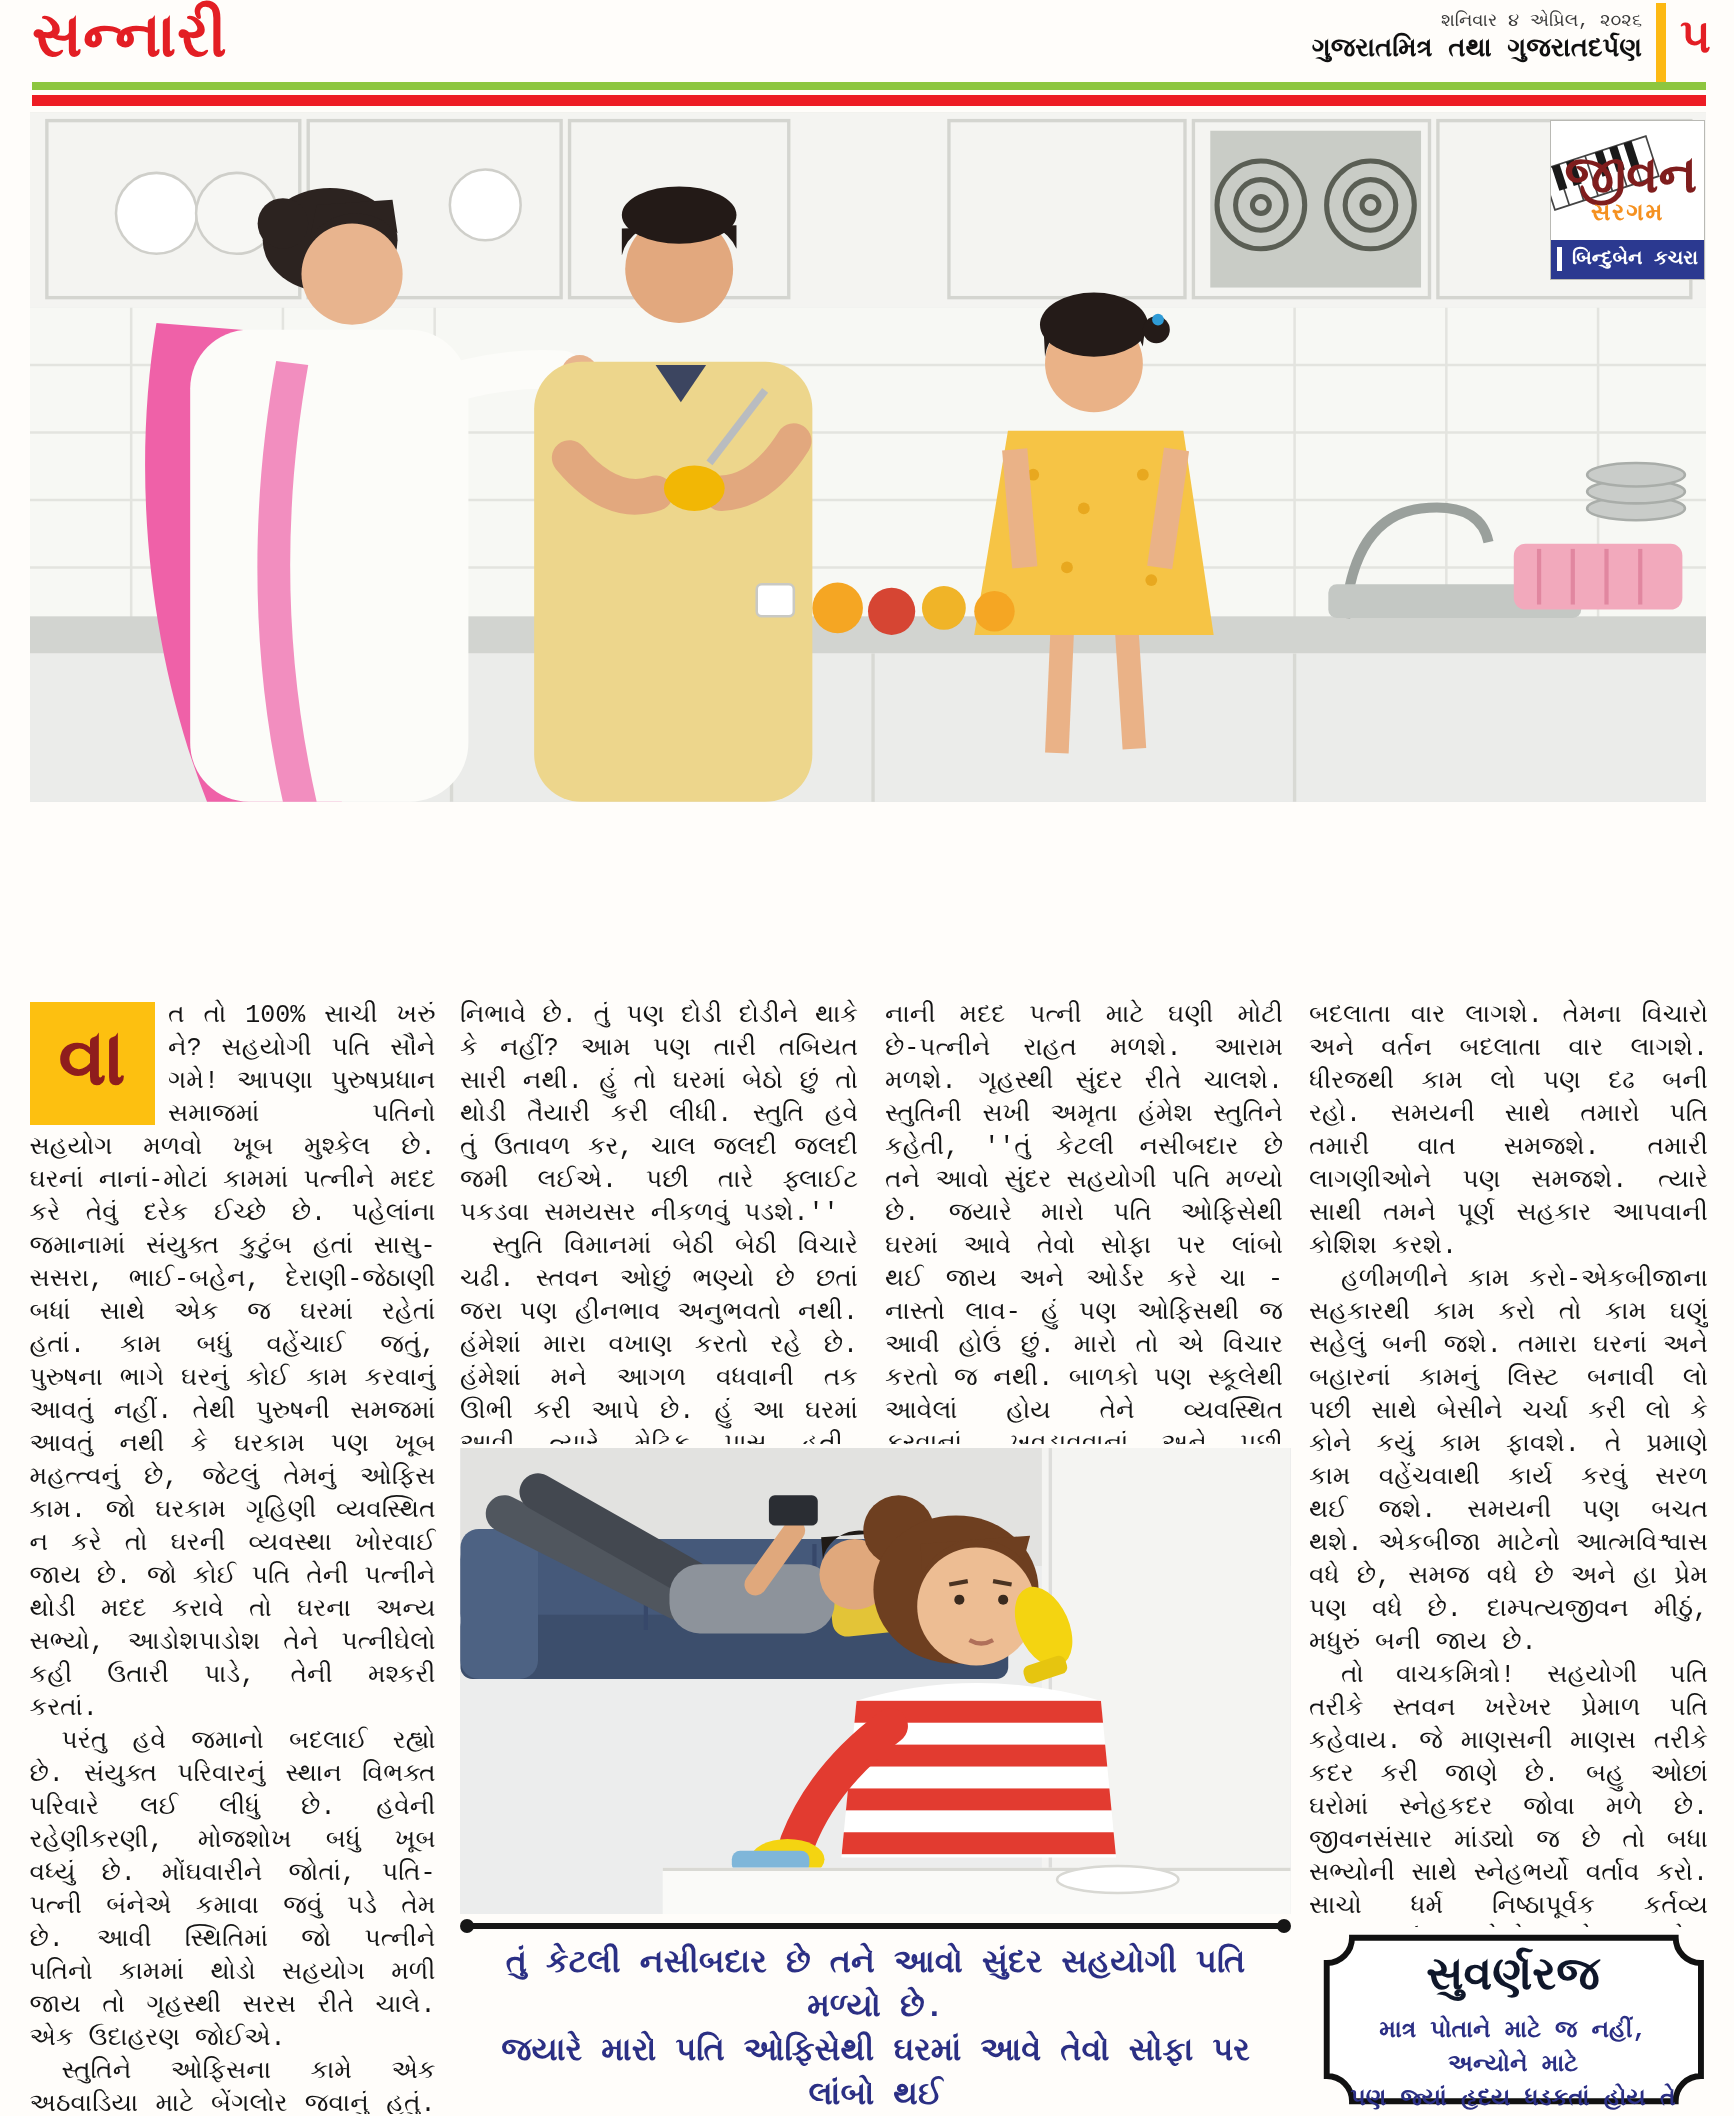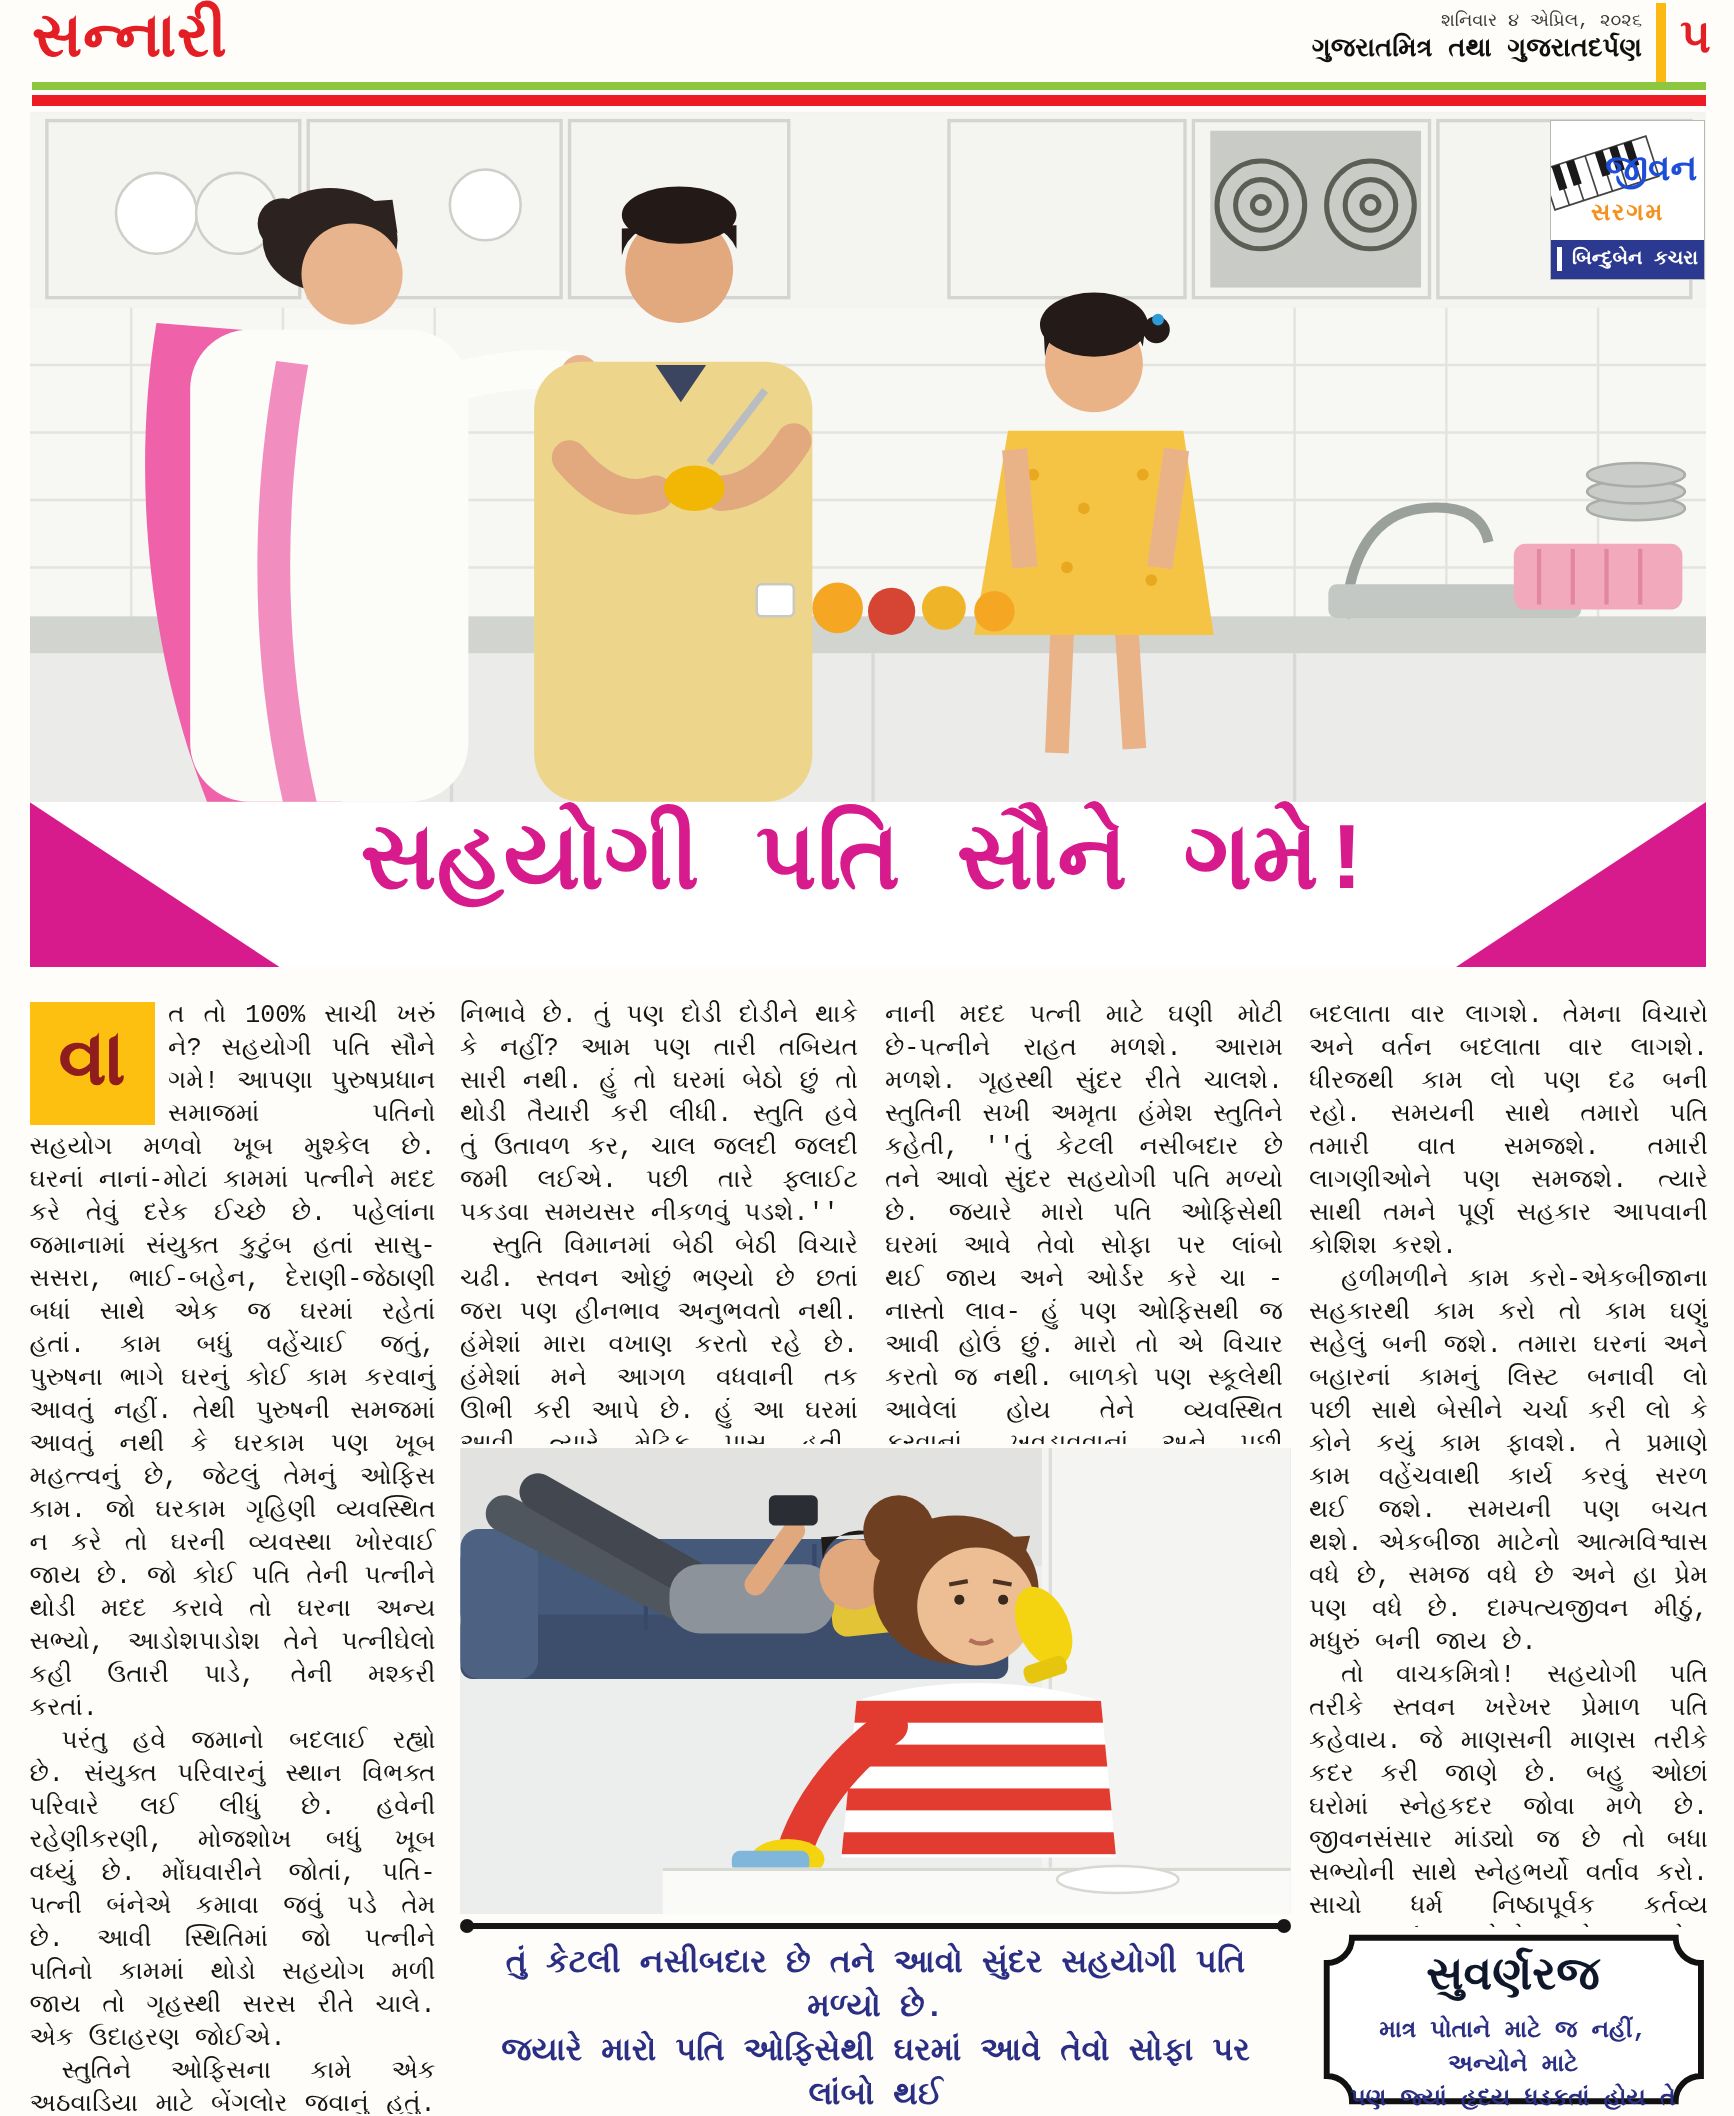--- a/index.html
+++ b/index.html
@@ -24,21 +24,21 @@
   .rule-red{position:absolute;left:32px;right:29.5px;top:95px;height:11px;background:#ed1c24;}
 
   
   .photo-top{position:absolute;left:29.5px;top:112px;width:1676px;height:690px;overflow:hidden;background:#e8e9e5;}
   .photo-mid{position:absolute;left:460px;top:1448px;width:831px;height:466px;overflow:hidden;background:#eceded;}
   .photo-top svg,.photo-mid svg{display:block;}
 
   
   .jslogo{position:absolute;left:1550px;top:120px;width:155px;height:160px;background:#ffffff;border:0.8px solid #b9b9b4;overflow:hidden;}
   .jslogo .keys{position:absolute;left:-11.8px;top:5px;}
-  .js-l1{position:absolute;right:6.7px;top:32px;font-size:36px;font-weight:bold;color:#1d4ed8;line-height:1;}
+  .js-l1{position:absolute;right:6.7px;top:32px;font-size:52px;font-weight:bold;color:#7f1d1d;line-height:1;}
   .js-l2{position:absolute;left:0;right:0;top:81px;text-align:center;font-size:24px;font-weight:bold;color:#f59120;line-height:1;letter-spacing:1.7px;}
   .js-strip{position:absolute;left:0;right:0;bottom:0;height:39px;background:#2b3990;color:#ffffff;font-size:19.4px;font-weight:bold;text-align:center;line-height:39px;}
   .js-strip .tick{display:inline-block;width:5px;height:23.6px;background:#fff;vertical-align:middle;margin-right:10px;}
 
   
   .headline-band{position:absolute;left:29.5px;right:29px;top:802px;height:165px;background:#ffffff;}
   .tri{position:absolute;top:0;width:250px;height:165px;background:#d81b8c;}
   .tri-left{left:0;clip-path:polygon(0 0,100% 100%,0 100%);}
   .tri-right{right:0;clip-path:polygon(100% 0,100% 100%,0 100%);}
   .headline-text{position:absolute;left:0;right:0;top:6.7px;text-align:center;font-size:94px;font-weight:bold;color:#d81b8c;white-space:nowrap;}
@@ -225,25 +225,20 @@
             <rect x="92" y="30" width="10" height="30"></rect>
             <rect x="110" y="30" width="10" height="30"></rect>
           </g>
       </g>
     </svg>
     <div class="js-l1">જીવન</div>
     <div class="js-l2">સરગમ</div>
     <div class="js-strip"><span class="tick"></span><span>બિન્દુબેન કચરા</span></div>
   </div>
 
-  <div class="headline-band">
-    <div class="tri tri-left"></div>
-    <div class="tri tri-right"></div>
-    <div class="headline-text">સહયોગી પતિ સૌને ગમે!</div>
-  </div>
 
   <div id="col1" class="col">
     <div class="dropcap">વા</div>
     <p class="nofirst">ત તો 100% સાચી ખરું ને? સહયોગી પતિ સૌને ગમે! આપણા પુરુષપ્રધાન સમાજમાં પતિનો સહયોગ મળવો ખૂબ મુશ્કેલ છે. ઘરનાં નાનાં-મોટાં કામમાં પત્નીને મદદ કરે તેવું દરેક ઈચ્છે છે. પહેલાંના જમાનામાં સંયુક્ત કુટુંબ હતાં સાસુ-સસરા, ભાઈ-બહેન, દેરાણી-જેઠાણી બધાં સાથે એક જ ઘરમાં રહેતાં હતાં. કામ બધું વહેંચાઈ જતું, પુરુષના ભાગે ઘરનું કોઈ કામ કરવાનું આવતું નહીં. તેથી પુરુષની સમજમાં આવતું નથી કે ઘરકામ પણ ખૂબ મહત્ત્વનું છે, જેટલું તેમનું ઓફિસ કામ. જો ઘરકામ ગૃહિણી વ્યવસ્થિત ન કરે તો ઘરની વ્યવસ્થા ખોરવાઈ જાય છે. જો કોઈ પતિ તેની પત્નીને થોડી મદદ કરાવે તો ઘરના અન્ય સભ્યો, આડોશપાડોશ તેને પત્નીઘેલો કહી ઉતારી પાડે, તેની મશ્કરી કરતાં.</p>
     <p>પરંતુ હવે જમાનો બદલાઈ રહ્યો છે. સંયુક્ત પરિવારનું સ્થાન વિભક્ત પરિવારે લઈ લીધું છે. હવેની રહેણીકરણી, મોજશોખ બધું ખૂબ વધ્યું છે. મોંઘવારીને જોતાં, પતિ-પત્ની બંનેએ કમાવા જવું પડે તેમ છે. આવી સ્થિતિમાં જો પત્નીને પતિનો કામમાં થોડો સહયોગ મળી જાય તો ગૃહસ્થી સરસ રીતે ચાલે. એક ઉદાહરણ જોઈએ.</p>
     <p>સ્તુતિને ઓફિસના કામે એક અઠવાડિયા માટે બેંગલોર જવાનું હતું. સ્તુતિ ઓફિસમાં CEOની પદવી પર હતી. તેની હોંશિયારી, કર્તવ્યનિષ્ઠાને કારણે તેને ઓફિસમાં ઉત્તરોત્તર બઢતી મળી હતી. બેંગલોરમાં અઠવાડિયા દરમિયાન ઘણી મીટિંગો કરવાની હતી. બધા રિપોર્ટ તૈયાર કરવાના હતા. ઓફિસનું બધું કામ સમેટતાં ઘેર જવાનું મોડું થઈ ગયું. સ્તુતિને રસ્તામાં ચિંતા થવા લાગી કે ઘેર જઈને ક્યારે પરવારીશ? રસોઈ, બેગ ગોઠવવાની, નાસ્તો બનાવવાનો.</p>
 
   </div>
   <div id="col2" class="col">
     <p class="nofirst">નિભાવે છે. તું પણ દોડી દોડીને થાકે કે નહીં? આમ પણ તારી તબિયત સારી નથી. હું તો ઘરમાં બેઠો છું તો થોડી તૈયારી કરી લીધી. સ્તુતિ હવે તું ઉતાવળ કર, ચાલ જલદી જલદી જમી લઈએ. પછી તારે ફ્લાઈટ પકડવા સમયસર નીકળવું પડશે.''</p>

